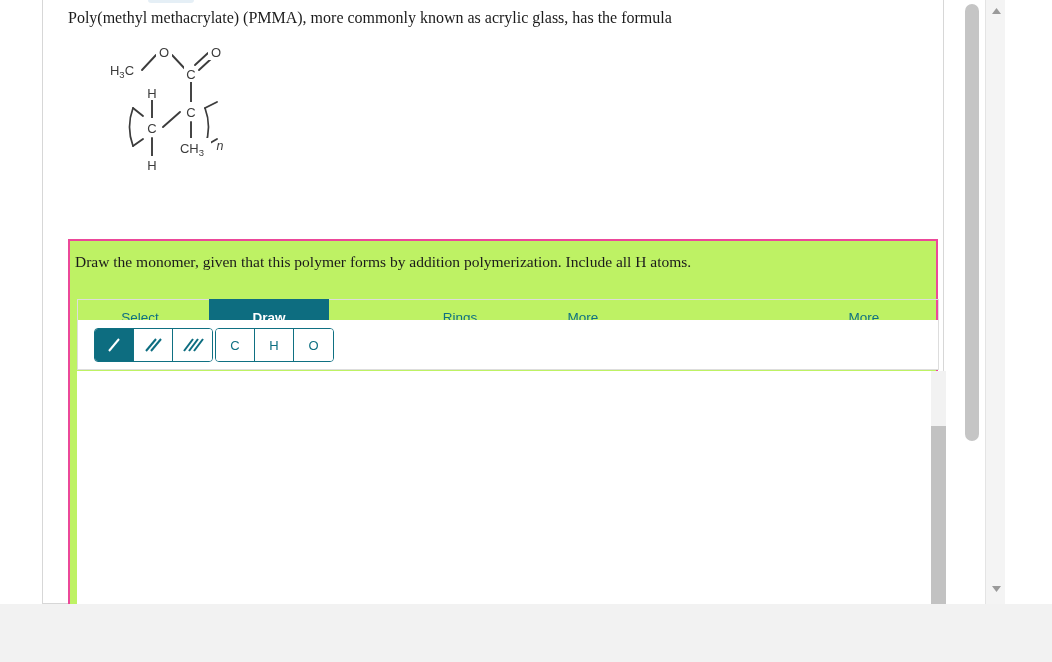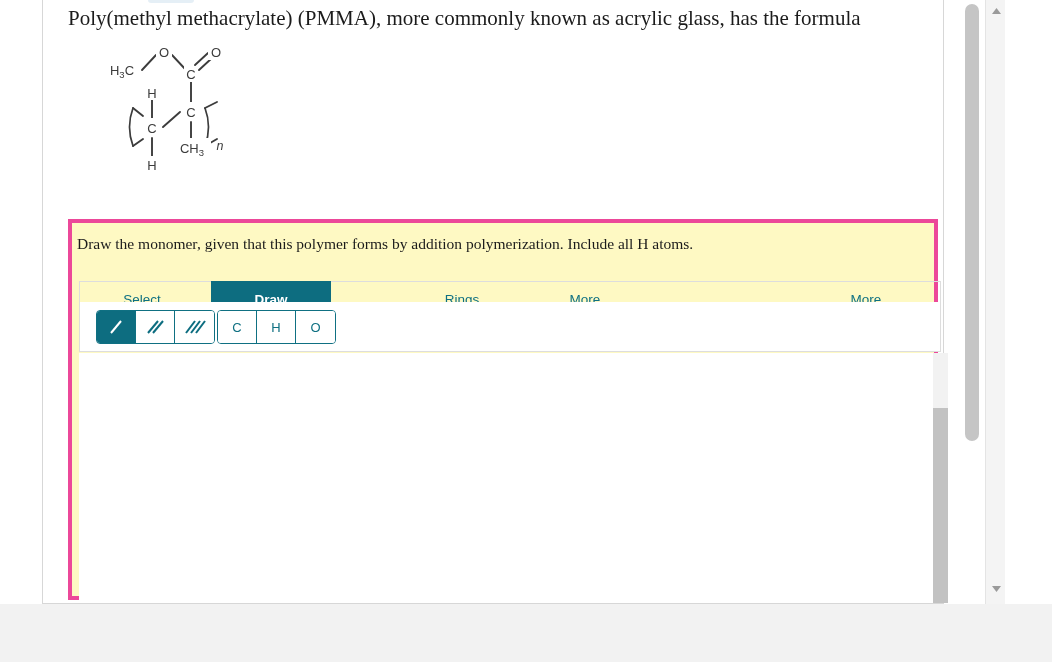--- a/index.html
+++ b/index.html
@@ -52,44 +52,44 @@
     opacity: .75;
   }
 
   
   .prompt-text {
     position: absolute;
     left: 68px;
     top: 8px;
     width: 860px;
     font-family: "Liberation Serif", serif;
-    font-size: 21px;
+    font-size: 16px;
     color: #1b1b1b;
     line-height: 20px;
   }
 
   
   .structure {
     position: absolute;
     left: 100px;
     top: 40px;
     width: 170px;
     height: 140px;
   }
   .structure svg { display:block; }
 
   
   .answer-card {
     position: absolute;
     left: 68px;
-    top: 219px;
+    top: 239px;
     width: 870px;
     height: 381px;
-    background: #fef9c3;
-    border: 4px solid #ec4899;
+    background: #bef264;
+    border: 2px solid #ec4899;
     box-sizing: border-box;
   }
   .answer-prompt {
     position: absolute;
     left: 5px;
     top: 11px;
     width: 840px;
     font-family: "Liberation Serif", serif;
     font-size: 15.5px;
     color: #1b1b1b;

